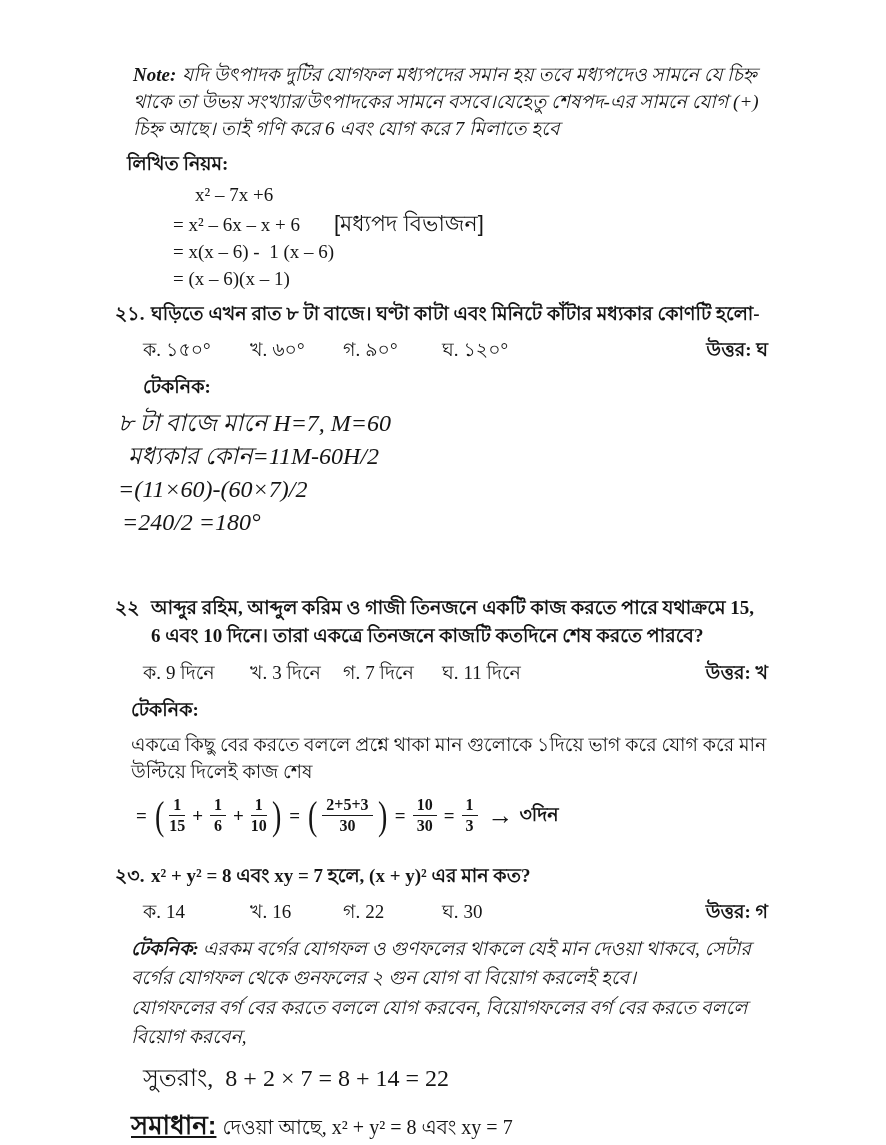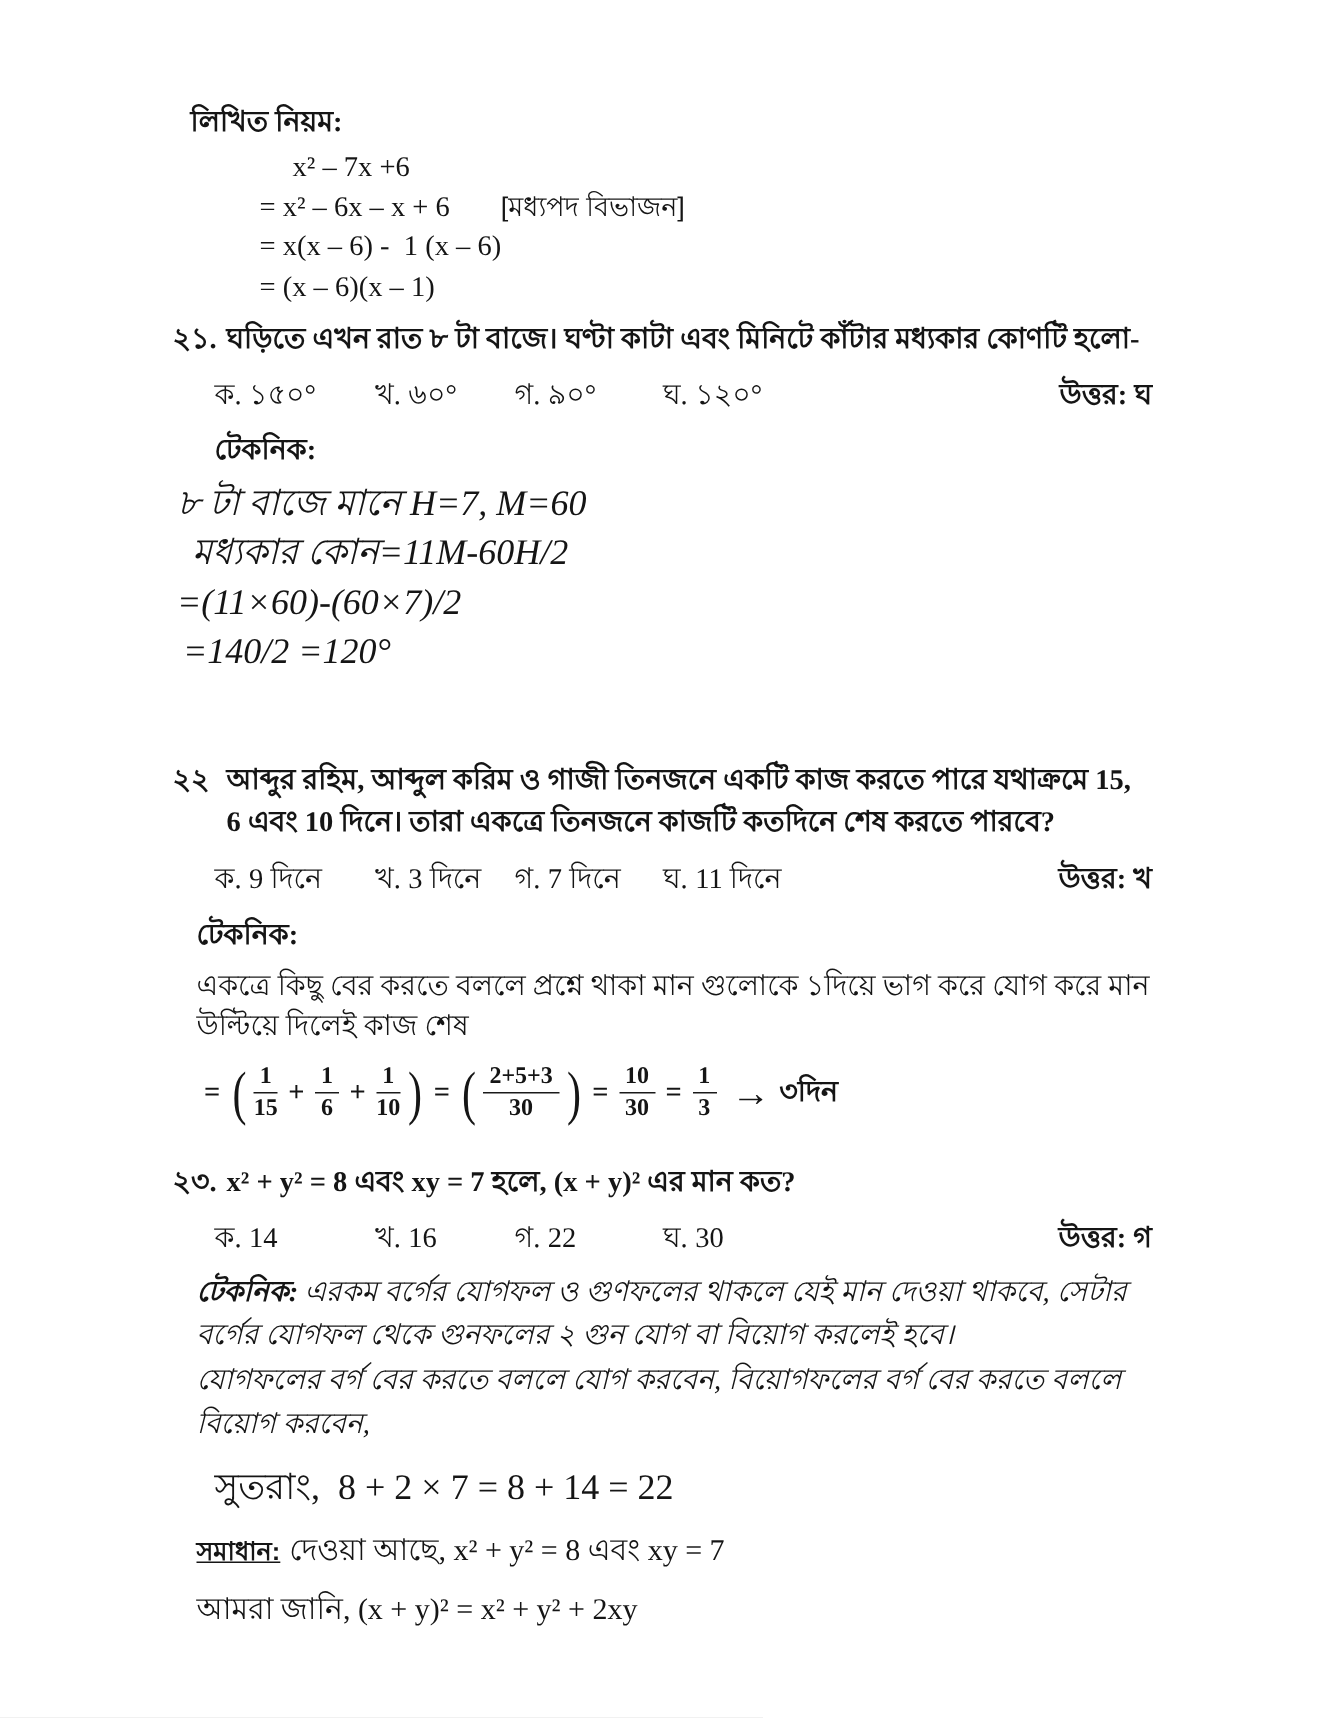--- a/index.html
+++ b/index.html
@@ -20,21 +20,21 @@
 
   
   .note{margin:0 0 6px 18px;width:640px;line-height:1.42;font-style:italic;}
   .note-label{font-weight:bold;margin-right:6px;}
 
   
   .rule-heading{margin:4px 0 2px 12px;font-weight:bold;font-style:normal;}
   .math-block{margin:2px 0 0 58px;line-height:1.3;}
   .mline{white-space:pre-wrap;margin-bottom:2px;}
   .mline.first{margin-left:22px;}
-  .bracket-note{margin-left:34px;font-family:"Liberation Sans",sans-serif;font-size:18px;}
+  .bracket-note{margin-left:34px;font-family:"Liberation Sans",sans-serif;font-size:22px;}
 
   
   .q-row{display:flex;margin-top:8px;font-weight:bold;line-height:1.5;}
   .q-num{flex:0 0 36px;}
   .q-text{width:615px;white-space:pre-wrap;}
 
   .options-row{display:flex;align-items:baseline;margin:7px 0 0 28px;font-weight:normal;}
   .opt{white-space:nowrap;}
   .opt .opt-label{margin-right:5px;}
   .opt-1{width:107px;}
@@ -61,29 +61,30 @@
   .frac .num{border-bottom:1.6px solid #1a1a1a;padding:0 4px 1px 4px;}
   .frac .den{padding-top:1px;}
   .arrow{font-size:26px;font-weight:bold;margin:0 6px 0 8px;}
 
   
   .q23-block{margin-top:26px;}
   .technique-italic{margin:6px 0 0 16px;width:652px;line-height:1.5;font-style:italic;}
   .technique-italic .th{font-weight:bold;margin-right:4px;}
   .math-line{margin:8px 0 0 28px;font-size:24px;white-space:pre-wrap;}
   .solution-line{margin:6px 0 0 16px;font-size:20px;white-space:pre-wrap;}
-  .solution-heading{font-weight:bold;text-decoration:underline;margin-right:6px;font-family:"Liberation Sans",sans-serif;font-size:17px;}
+  .solution-heading{font-weight:bold;text-decoration:underline;margin-right:6px;font-family:"Liberation Sans",sans-serif;font-size:26px;}
 
   .spacer-q22{height:46px;}
 </style>
 </head>
 <body>
 
 <div class="page bn">
 
+  <p class="note"><span class="note-label">Note:</span><span class="prewrap">যদি উৎপাদক দুটির যোগফল মধ্যপদের সমান হয় তবে মধ্যপদেও সামনে যে চিহ্ন থাকে তা উভয় সংখ্যার/উৎপাদকের সামনে বসবে।যেহেতু শেষপদ-এর সামনে যোগ (+) চিহ্ন আছে। তাই গণি করে 6 এবং যোগ করে 7 মিলাতে হবে</span></p>
 
   <div class="rule-heading">লিখিত নিয়ম:</div>
   <div class="math-block">
     <div class="mline first">x² – 7x +6</div>
     <div class="mline"><span>= x² – 6x – x + 6</span><span class="bracket-note">[মধ্যপদ বিভাজন]</span></div>
     <div class="mline">= x(x – 6) -  1 (x – 6)</div>
     <div class="mline">= (x – 6)(x – 1)</div>
   </div>
 
   <div class="q-row">
@@ -95,21 +96,21 @@
     <span class="opt opt-2"><span class="opt-label">খ.</span><span>৬০°</span></span>
     <span class="opt opt-3"><span class="opt-label">গ.</span><span>৯০°</span></span>
     <span class="opt opt-4"><span class="opt-label">ঘ.</span><span>১২০°</span></span>
     <span class="answer">উত্তর: ঘ</span>
   </div>
   <div class="technique-heading">টেকনিক:</div>
   <div class="sol-lines">
     <div class="mline">৮ টা বাজে মানে H=7, M=60</div>
     <div class="mline l2">মধ্যকার কোন=11M-60H/2</div>
     <div class="mline">=(11×60)-(60×7)/2</div>
-    <div class="mline l4">=140/2 =120°</div>
+    <div class="mline l4">=240/2 =180°</div>
   </div>
 
   <div class="spacer-q22"></div>
 
   <div class="q-row">
     <div class="q-num">২২</div>
     <div class="q-text">আব্দুর রহিম, আব্দুল করিম ও গাজী তিনজনে একটি কাজ করতে পারে যথাক্রমে 15, 6 এবং 10 দিনে। তারা একত্রে তিনজনে কাজটি কতদিনে শেষ করতে পারবে?</div>
   </div>
   <div class="options-row">
     <span class="opt opt-1"><span class="opt-label">ক.</span><span>9 দিনে</span></span>

